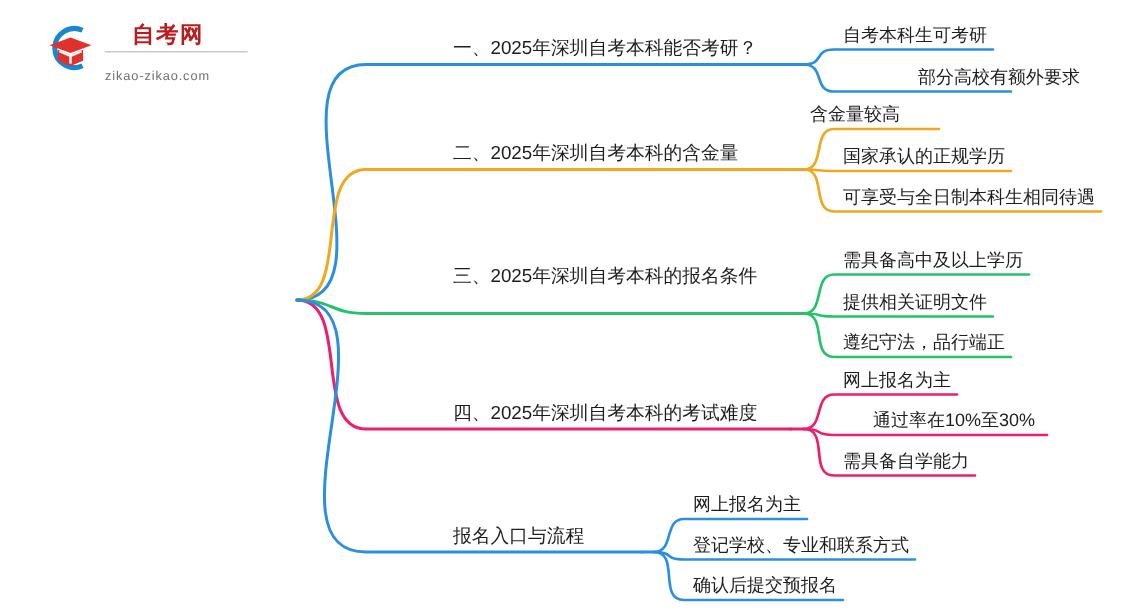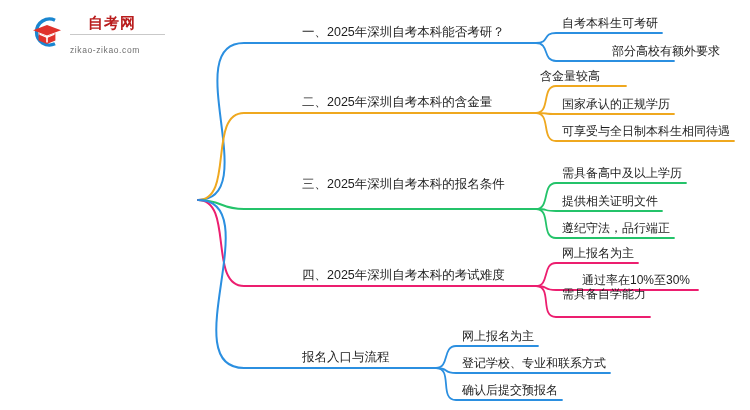--- a/index.html
+++ b/index.html
@@ -102,20 +102,20 @@
       <div class="node leaf" style="left: 540px; top: 70px;">含金量较高</div>
       <div class="node leaf" style="left: 562px; top: 98px;">国家承认的正规学历</div>
       <div class="node leaf" style="left: 562px; top: 125px;">可享受与全日制本科生相同待遇</div>
       <div class="node branch" style="left: 302px; top: 178px;">三、2025年深圳自考本科的报名条件</div>
       <div class="node leaf" style="left: 562px; top: 167px; text-align: center;">需具备高中及以上学历</div>
       <div class="node leaf" style="left: 562px; top: 195px;">提供相关证明文件</div>
       <div class="node leaf" style="left: 562px; top: 222px;">遵纪守法，品行端正</div>
       <div class="node branch" style="left: 302px; top: 269px;">四、2025年深圳自考本科的考试难度</div>
       <div class="node leaf" style="left: 562px; top: 247px;">网上报名为主</div>
       <div class="node leaf" style="left: 562px; top: 274px; margin-left: 20px;">通过率在10%至30%</div>
-      <div class="node leaf" style="left: 562px; top: 288px;">需具备自学能力</div>
+      <div class="node leaf" style="left: 562px; top: 301px;">需具备自学能力</div>
       <div class="node branch" style="left: 302px; top: 351px;">报名入口与流程</div>
       <div class="node leaf" style="left: 462px; top: 330px; text-align: right;">网上报名为主</div>
       <div class="node leaf" style="left: 462px; top: 357px;">登记学校、专业和联系方式</div>
       <div class="node leaf" style="left: 462px; top: 384px;">确认后提交预报名</div>
     </div>
 
 </div>
 
 </body></html>

